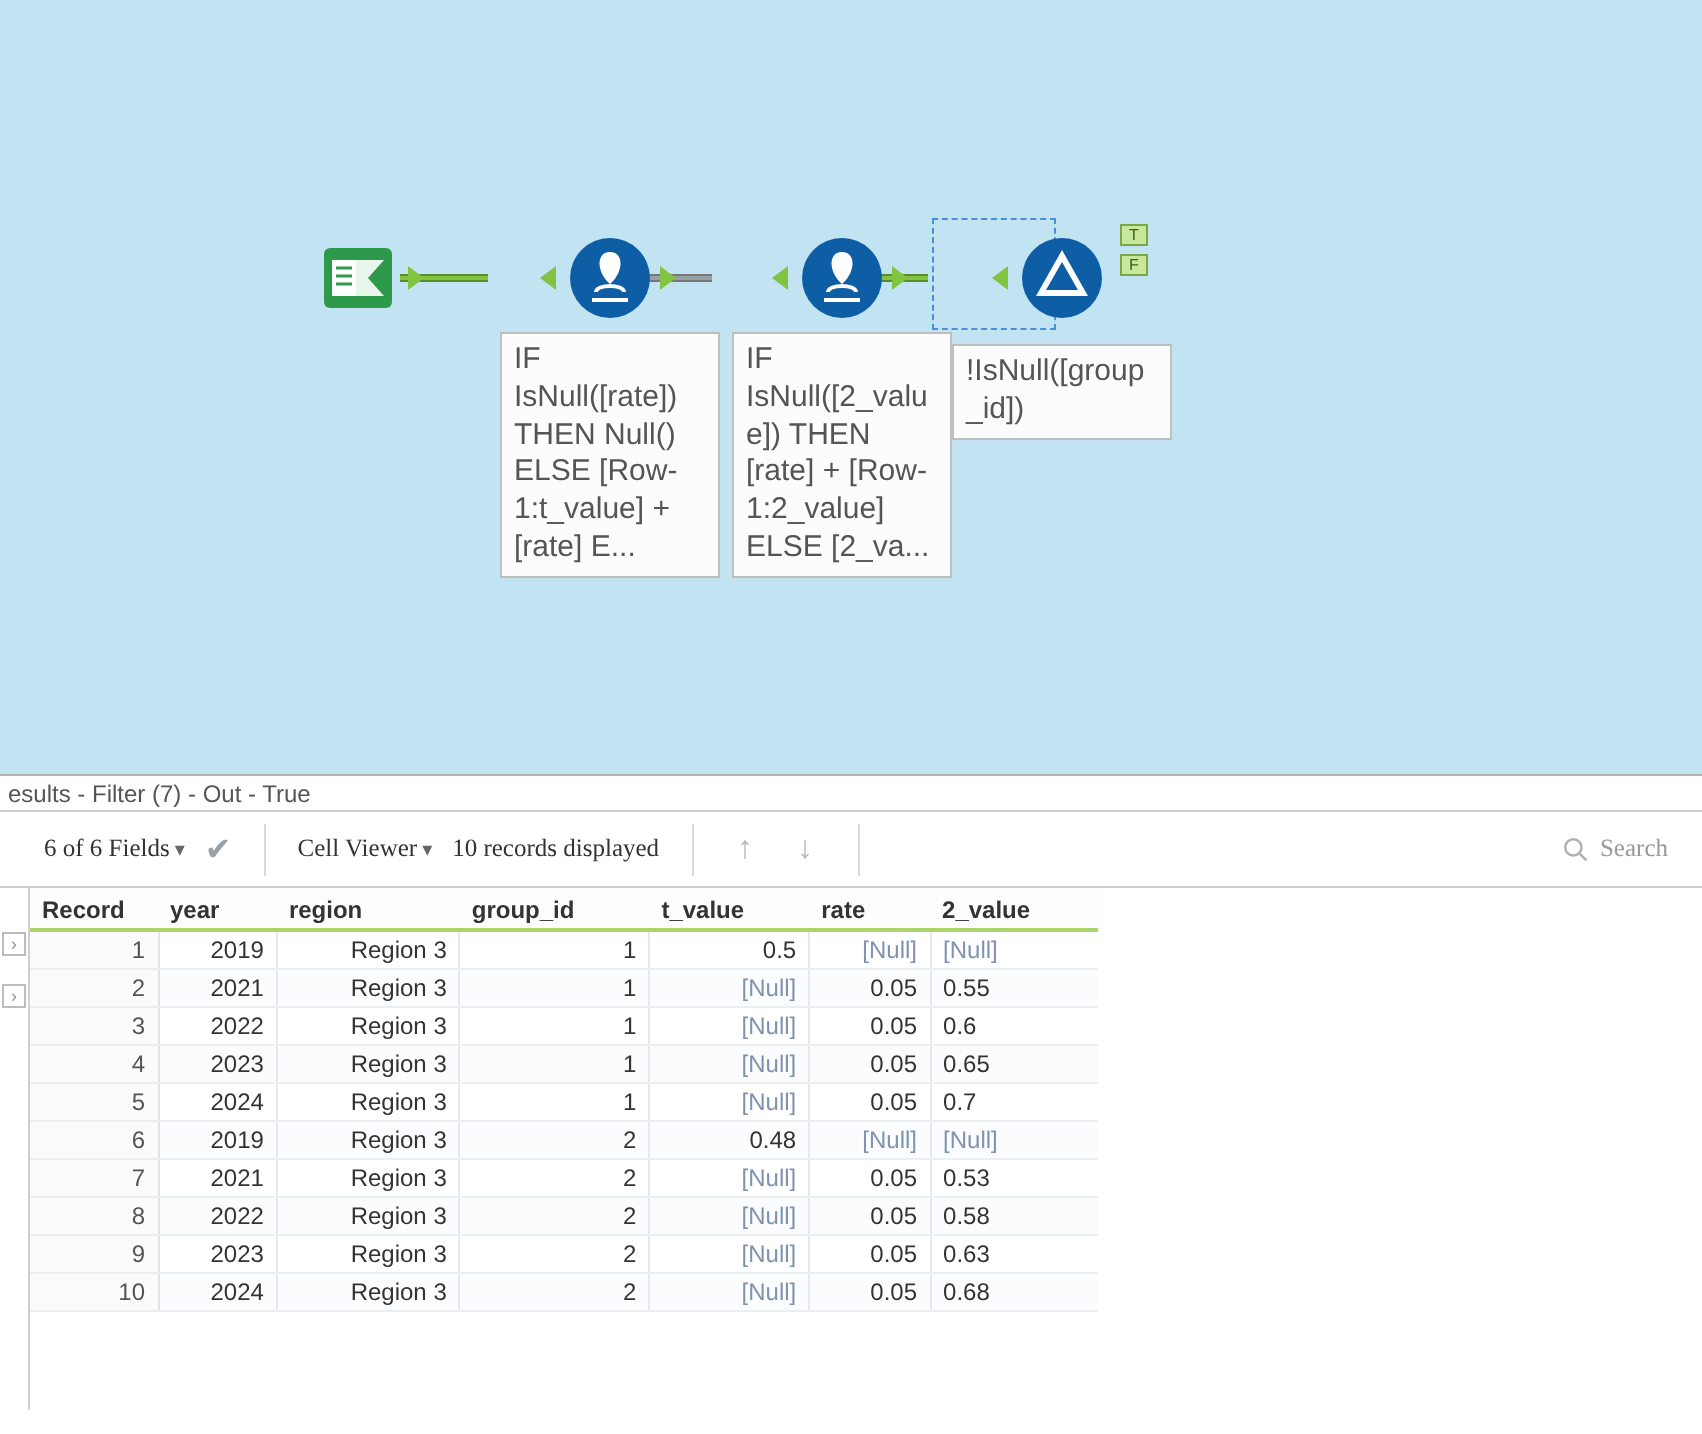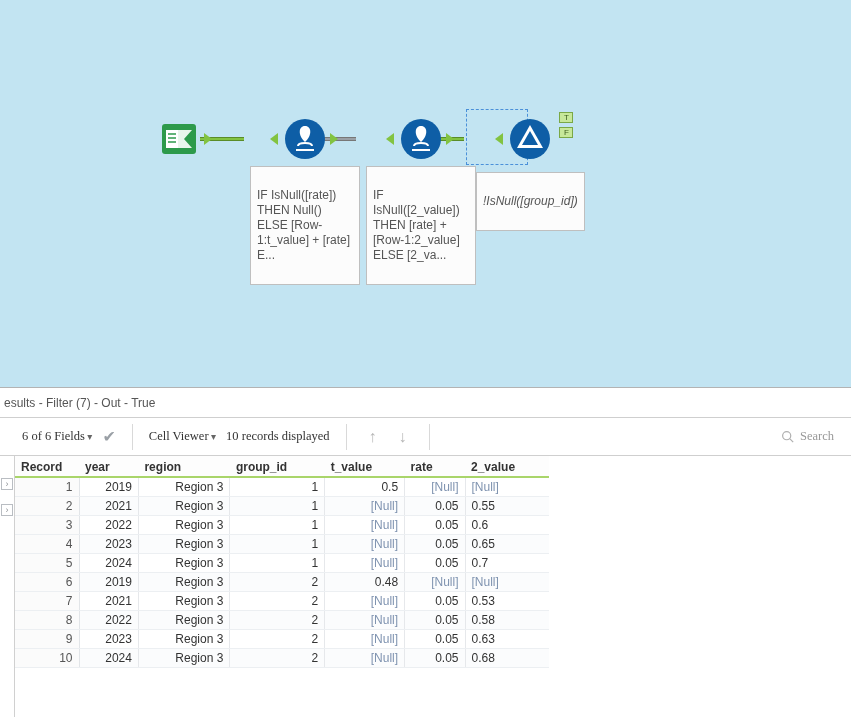--- a/index.html
+++ b/index.html
@@ -29,23 +29,23 @@
     border-radius: 50%;
     display: flex;
     align-items: center;
     justify-content: center;
     position: relative;
   }
   .tool-label {
     margin-top: 6px;
     background: #fcfcfc;
     border: 1px solid #bfbfbf;
-    padding: 21px 6px;
+    padding: 4px 6px;
     max-width: 110px;
-    font-size: 12px;
+    font-size: 15px;
     line-height: 1.25;
     color: #555;
     word-wrap: break-word;
   }
   .conn-anchor {
     position: absolute;
     width: 10px; height: 12px;
   }
   .conn-anchor.left { left: -14px; top: 50%; transform: translateY(-50%); }
   .conn-anchor.right { right: -14px; top: 50%; transform: translateY(-50%); }
@@ -80,21 +80,21 @@
   }
   .tf {
     width: 14px; height: 11px;
     background: #c7e89a;
     border: 1px solid #7aa846;
     font-size: 8px; line-height: 9px;
     text-align: center; color: #3b5d1d;
   }
   
   .results-title {
-    height: 30px;
+    height: 18px;
     display: flex; align-items: center;
     padding-left: 4px;
     border-bottom: 1px solid #cfcfcf;
     color: #555;
   }
   .toolbar {
     height: 38px;
     display: flex; align-items: center;
     padding: 0 8px 0 22px;
     border-bottom: 1px solid #cfcfcf;
@@ -229,21 +229,21 @@
         <path d="M21 13 L29 27 L13 27 Z" fill="#0e5ea6"></path>
       </svg>
       <div class="conn-anchor left">
           <div class="arrowL"></div>
         </div>
       <div class="tf-badges">
         <div class="tf">T</div>
         <div class="tf">F</div>
       </div>
     </div>
-    <div class="tool-label" style="margin-top:12px;font-style:italic;">!IsNull([group_id])</div>
+    <div class="tool-label" style="margin-top:12px;">!IsNull([group_id])</div>
   </div>
 
 </div>
 
 <div class="results-title">
   <span>esults - Filter (7) - Out - True</span>
 </div>
 
 <div class="toolbar">
   <span class="drop">6 of 6 Fields</span>

